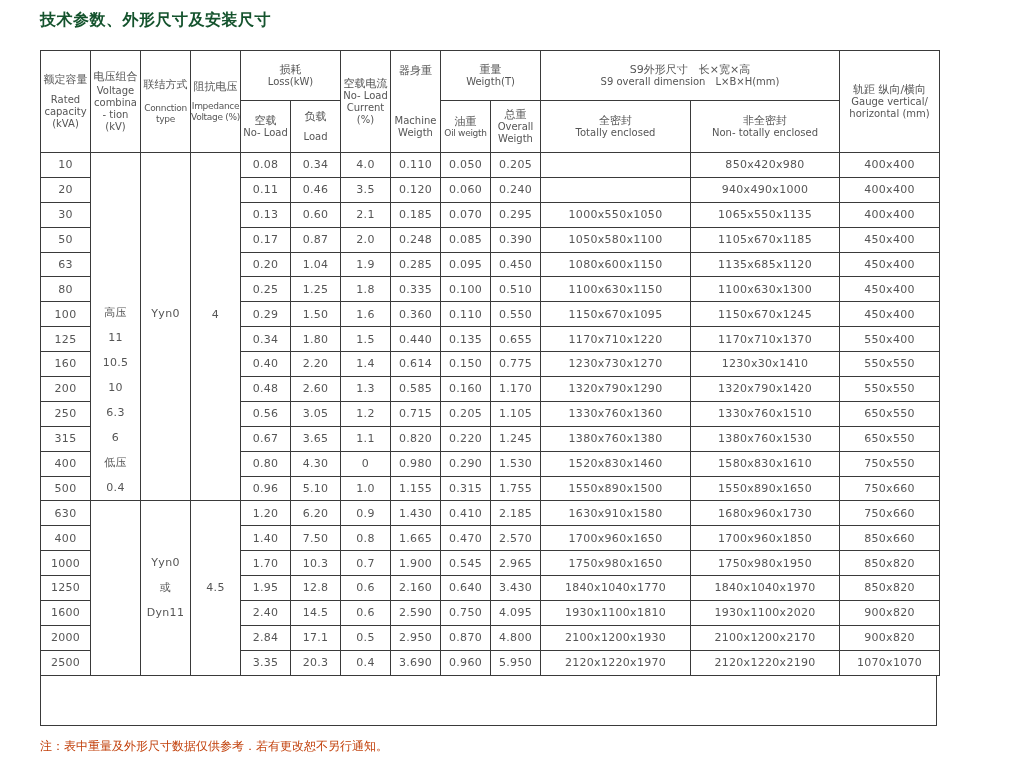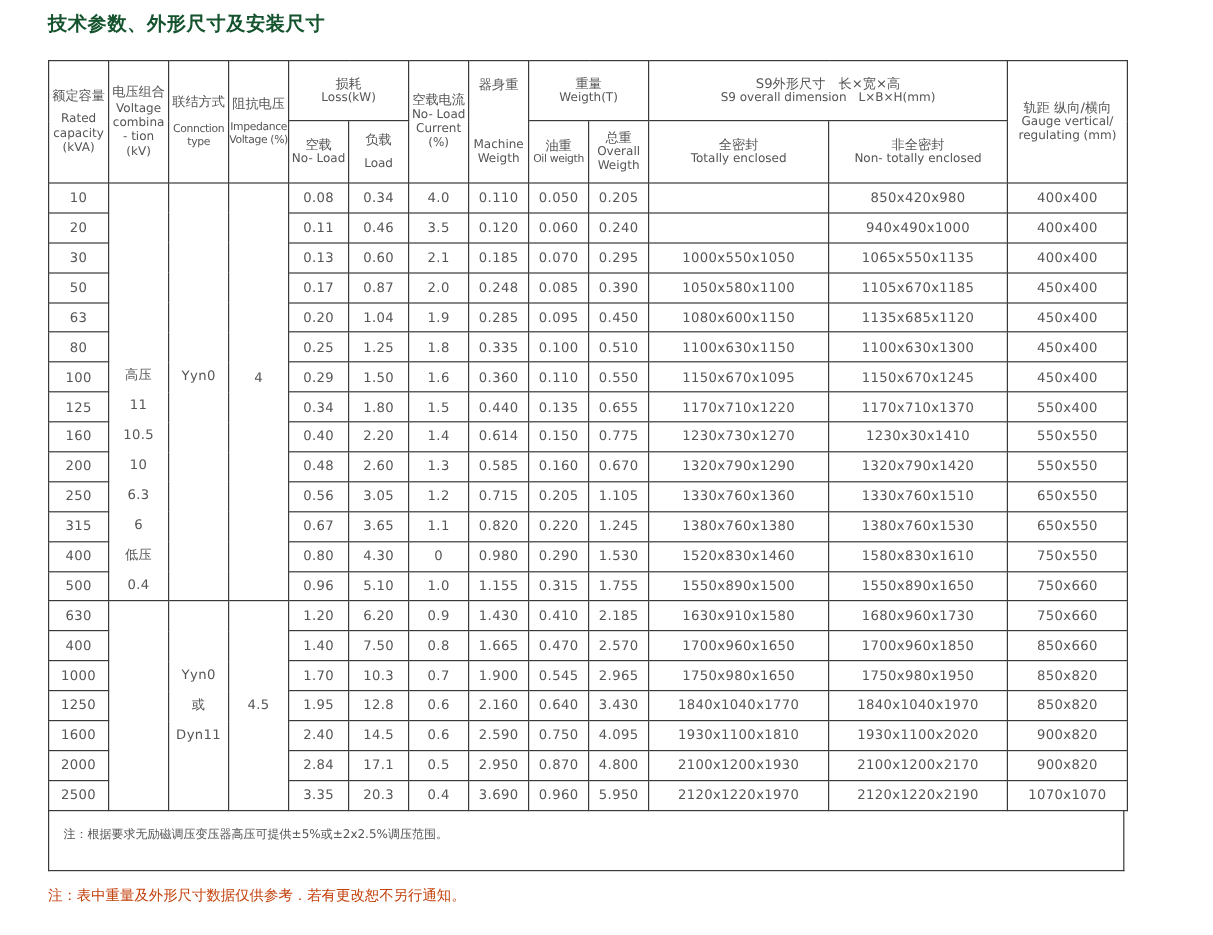--- a/index.html
+++ b/index.html
@@ -76,21 +76,21 @@
       <th colspan="2">
         <span class="zh">重量</span>
         <span class="en">Weigth(T)</span>
       </th>
       <th colspan="2">
         <span class="zh">S9外形尺寸　长×宽×高</span>
         <span class="en">S9 overall dimension　L×B×H(mm)</span>
       </th>
       <th rowspan="2">
         <span class="zh">轨距 纵向/横向</span>
-        <span class="en">Gauge vertical/ regulating (mm)</span>
+        <span class="en">Gauge vertical/ horizontal (mm)</span>
       </th>
     </tr>
     <tr class="hdr2">
       <th>
         <span class="zh">空载</span>
         <span class="en">No- Load</span>
       </th>
       <th>
         <span class="zh">负载</span>
         <span class="en" style="margin-top:8px">Load</span>
@@ -236,21 +236,21 @@
         <td>1230x30x1410</td>
         <td>550x550</td>
       </tr>
       <tr>
         <td>200</td>
         <td>0.48</td>
         <td>2.60</td>
         <td>1.3</td>
         <td>0.585</td>
         <td>0.160</td>
-        <td>0.670</td>
+        <td>1.170</td>
         <td>1320x790x1290</td>
         <td>1320x790x1420</td>
         <td>550x550</td>
       </tr>
       <tr>
         <td>250</td>
         <td>0.56</td>
         <td>3.05</td>
         <td>1.2</td>
         <td>0.715</td>
@@ -384,16 +384,15 @@
         <td>0.960</td>
         <td>5.950</td>
         <td>2120x1220x1970</td>
         <td>2120x1220x2190</td>
         <td>1070x1070</td>
       </tr>
     </tbody>
 </table>
 
 <div class="note-box">
-  <div class="note-line">注：根据要求无励磁调压变压器高压可提供±5%或±2x2.5%调压范围。</div>
 </div>
 
 <div class="footer-note">注：表中重量及外形尺寸数据仅供参考．若有更改恕不另行通知。</div>
 
 </body></html>

